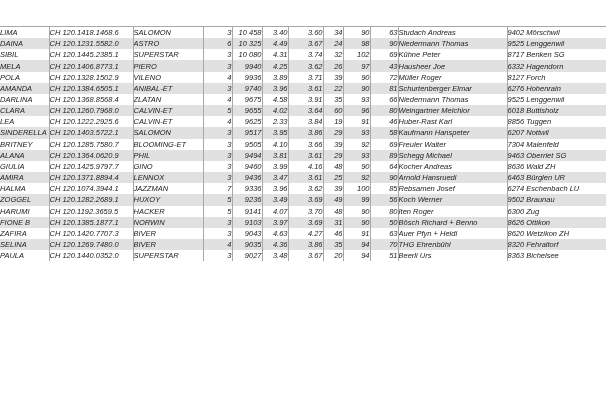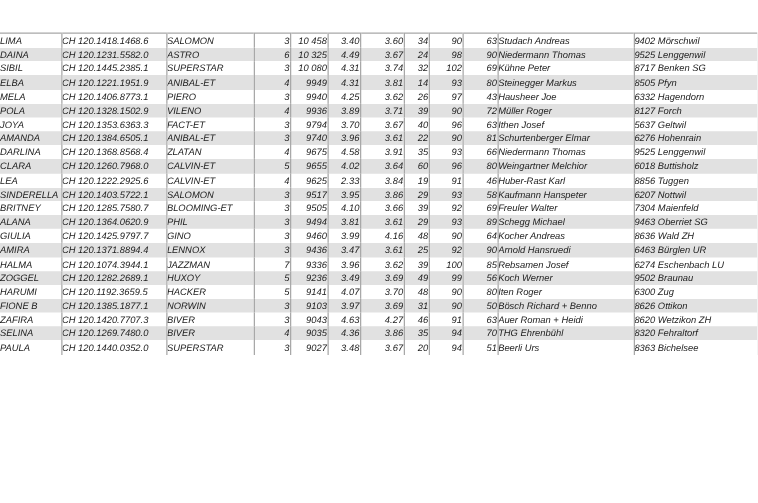--- a/index.html
+++ b/index.html
@@ -109,34 +109,20 @@
           <td class="col-milk_kg">10 080</td>
           <td class="col-fat_pct">4.31</td>
           <td class="col-protein_pct">3.74</td>
           <td class="col-value_a">32</td>
           <td class="col-value_b">102</td>
           <td class="col-value_c">69</td>
           <td class="col-owner">Kühne Peter</td>
           <td class="col-location">8717 Benken SG</td>
         </tr>
         <tr>
-          <td class="col-name">ELBA</td>
-          <td class="col-id_number">CH 120.1221.1951.9</td>
-          <td class="col-sire">ANIBAL-ET</td>
-          <td class="col-lactations">4</td>
-          <td class="col-milk_kg">9949</td>
-          <td class="col-fat_pct">4.31</td>
-          <td class="col-protein_pct">3.81</td>
-          <td class="col-value_a">14</td>
-          <td class="col-value_b">93</td>
-          <td class="col-value_c">80</td>
-          <td class="col-owner">Steinegger Markus</td>
-          <td class="col-location">8505 Pfyn</td>
-        </tr>
-        <tr>
           <td class="col-name">MELA</td>
           <td class="col-id_number">CH 120.1406.8773.1</td>
           <td class="col-sire">PIERO</td>
           <td class="col-lactations">3</td>
           <td class="col-milk_kg">9940</td>
           <td class="col-fat_pct">4.25</td>
           <td class="col-protein_pct">3.62</td>
           <td class="col-value_a">26</td>
           <td class="col-value_b">97</td>
           <td class="col-value_c">43</td>
@@ -149,34 +135,20 @@
           <td class="col-sire">VILENO</td>
           <td class="col-lactations">4</td>
           <td class="col-milk_kg">9936</td>
           <td class="col-fat_pct">3.89</td>
           <td class="col-protein_pct">3.71</td>
           <td class="col-value_a">39</td>
           <td class="col-value_b">90</td>
           <td class="col-value_c">72</td>
           <td class="col-owner">Müller Roger</td>
           <td class="col-location">8127 Forch</td>
-        </tr>
-        <tr>
-          <td class="col-name">JOYA</td>
-          <td class="col-id_number">CH 120.1353.6363.3</td>
-          <td class="col-sire">FACT-ET</td>
-          <td class="col-lactations">3</td>
-          <td class="col-milk_kg">9794</td>
-          <td class="col-fat_pct">3.70</td>
-          <td class="col-protein_pct">3.67</td>
-          <td class="col-value_a">40</td>
-          <td class="col-value_b">96</td>
-          <td class="col-value_c">63</td>
-          <td class="col-owner">Ithen Josef</td>
-          <td class="col-location">5637 Geltwil</td>
         </tr>
         <tr>
           <td class="col-name">AMANDA</td>
           <td class="col-id_number">CH 120.1384.6505.1</td>
           <td class="col-sire">ANIBAL-ET</td>
           <td class="col-lactations">3</td>
           <td class="col-milk_kg">9740</td>
           <td class="col-fat_pct">3.96</td>
           <td class="col-protein_pct">3.61</td>
           <td class="col-value_a">22</td>
@@ -357,21 +329,21 @@
           <td class="col-name">ZAFIRA</td>
           <td class="col-id_number">CH 120.1420.7707.3</td>
           <td class="col-sire">BIVER</td>
           <td class="col-lactations">3</td>
           <td class="col-milk_kg">9043</td>
           <td class="col-fat_pct">4.63</td>
           <td class="col-protein_pct">4.27</td>
           <td class="col-value_a">46</td>
           <td class="col-value_b">91</td>
           <td class="col-value_c">63</td>
-          <td class="col-owner">Auer Roman + Heidi</td>
+          <td class="col-owner">Auer Pfyn + Heidi</td>
           <td class="col-location">8620 Wetzikon ZH</td>
         </tr>
         <tr>
           <td class="col-name">SELINA</td>
           <td class="col-id_number">CH 120.1269.7480.0</td>
           <td class="col-sire">BIVER</td>
           <td class="col-lactations">4</td>
           <td class="col-milk_kg">9035</td>
           <td class="col-fat_pct">4.36</td>
           <td class="col-protein_pct">3.86</td>

